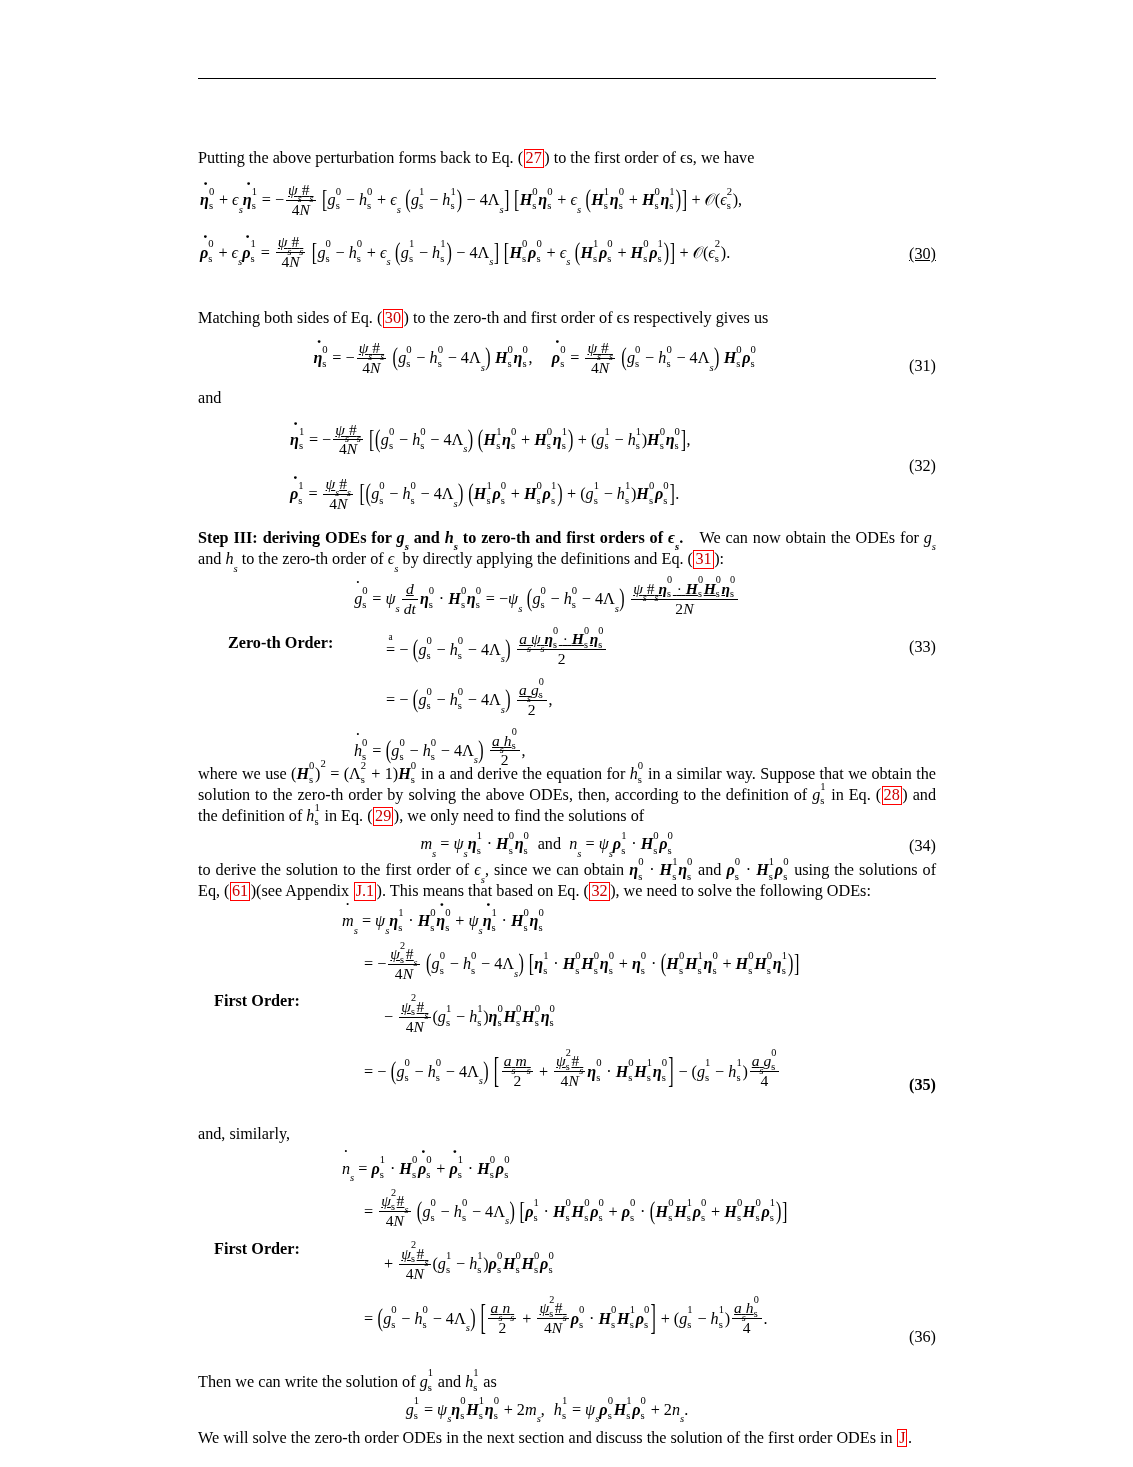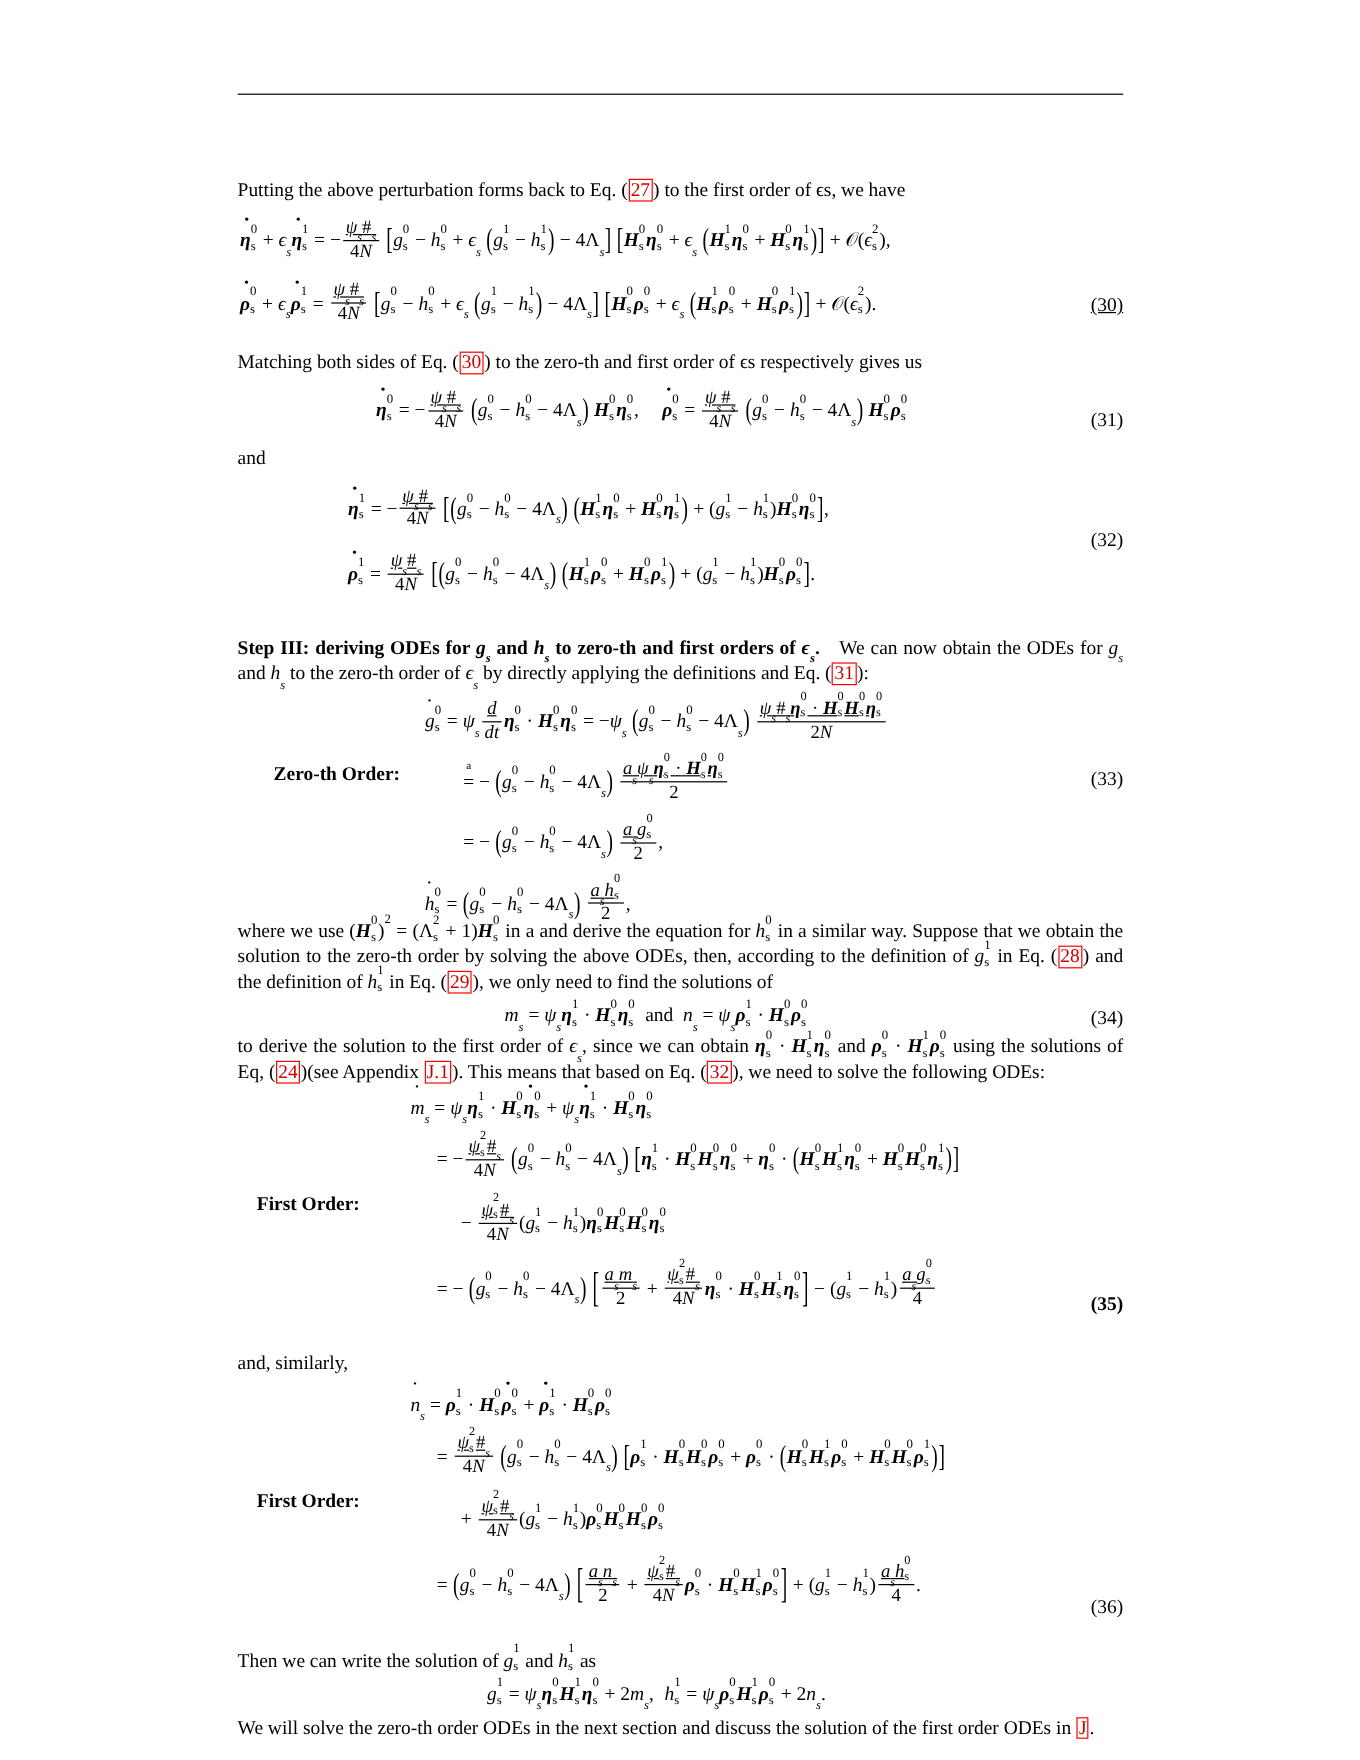--- a/index.html
+++ b/index.html
@@ -234,21 +234,21 @@
         <span class="up">−</span> <span class="m">h</span><span class="ss"><i class="t">1</i><i class="b">s</i></span><span class="big">)</span>
         <span class="up">−</span> <span class="up">4Λ</span><sub>s</sub><span class="big">]</span>
         <span class="big">[</span><span class="m bf">H</span><span class="ss"><i class="t">0</i><i class="b">s</i></span><span class="m bf">ρ</span><span class="ss"><i class="t">0</i><i class="b">s</i></span>
         <span class="up">+</span> <span class="m">ϵ</span><sub>s</sub> <span class="big">(</span><span class="m bf">H</span><span class="ss"><i class="t">1</i><i class="b">s</i></span><span class="m bf">ρ</span><span class="ss"><i class="t">0</i><i class="b">s</i></span>
         <span class="up">+</span> <span class="m bf">H</span><span class="ss"><i class="t">0</i><i class="b">s</i></span><span class="m bf">ρ</span><span class="ss"><i class="t">1</i><i class="b">s</i></span><span class="big">)</span><span class="big">]</span>
         <span class="up">+</span> <span class="up">𝒪</span><span class="up">(</span><span class="m">ϵ</span><span class="ss"><i class="t">2</i><i class="b">s</i></span><span class="up">).</span>
       </div>
       <div class="eqno" style="top:62px;text-decoration:underline;">(30)</div>
     </div>
 
-    <p class="txt nojust" style="margin-top:20px;">
+    <p class="txt nojust" style="margin-top:36px;">
       <span>Matching both sides of Eq. (</span><span class="lnk">30</span><span>) to the zero-th and first order of ϵs respectively gives us</span>
     </p>
 
     <div class="disp" style="margin-top:12px;">
       <div class="dline dcenter" style="padding-right:64px;">
         <span class="m bf dot bfd">η</span><span class="ss"><i class="t">0</i><i class="b">s</i></span>
         <span class="up">= −</span><span class="frac"><span class="num"><span class="m">ψ</span><sub>s</sub><span class="up">#</span><sub>s</sub></span><span class="den"><span class="up">4</span><span class="m">N</span></span></span>
         <span class="big">(</span><span class="m">g</span><span class="ss"><i class="t">0</i><i class="b">s</i></span>
         <span class="up">−</span> <span class="m">h</span><span class="ss"><i class="t">0</i><i class="b">s</i></span>
         <span class="up">−</span> <span class="up">4Λ</span><sub>s</sub><span class="big">)</span>
@@ -285,21 +285,21 @@
         <span class="up">−</span> <span class="m">h</span><span class="ss"><i class="t">0</i><i class="b">s</i></span>
         <span class="up">−</span> <span class="up">4Λ</span><sub>s</sub><span class="big">)</span>
         <span class="big">(</span><span class="m bf">H</span><span class="ss"><i class="t">1</i><i class="b">s</i></span><span class="m bf">ρ</span><span class="ss"><i class="t">0</i><i class="b">s</i></span>
         <span class="up">+</span> <span class="m bf">H</span><span class="ss"><i class="t">0</i><i class="b">s</i></span><span class="m bf">ρ</span><span class="ss"><i class="t">1</i><i class="b">s</i></span><span class="big">)</span>
         <span class="up">+ (</span><span class="m">g</span><span class="ss"><i class="t">1</i><i class="b">s</i></span>
         <span class="up">−</span> <span class="m">h</span><span class="ss"><i class="t">1</i><i class="b">s</i></span><span class="up">)</span><span class="m bf">H</span><span class="ss"><i class="t">0</i><i class="b">s</i></span><span class="m bf">ρ</span><span class="ss"><i class="t">0</i><i class="b">s</i></span><span class="big">]</span><span class="up">.</span>
       </div>
       <div class="eqno" style="top:34px;">(32)</div>
     </div>
 
-    <p class="txt" style="margin-top:32px;">
+    <p class="txt" style="margin-top:14px;">
       <span class="runin"><span class="bfu">Step III: deriving ODEs for </span><span class="m" style="font-weight:bold;">g</span><sub>s</sub><span class="bfu"> and </span><span class="m" style="font-weight:bold;">h</span><sub>s</sub><span class="bfu"> to zero-th and first orders of </span><span class="m" style="font-weight:bold;">ϵ</span><sub>s</sub><span class="bfu">.</span></span>
       <span class="spw"></span><span>We can now obtain the
       ODEs for <span class="m">g</span><sub>s</sub> and <span class="m">h</span><sub>s</sub> to the zero-th order of <span class="m">ϵ</span><sub>s</sub>
       by directly applying the definitions and Eq. (</span><span class="lnk">31</span><span>):</span>
     </p>
 
     <div class="disp" style="margin-top:12px;height:168px;">
       <div class="dline dcenter" style="padding-right:40px;">
         <span class="m dot">g</span><span class="ss"><i class="t">0</i><i class="b">s</i></span>
         <span class="up">=</span> <span class="m">ψ</span><sub>s</sub><span class="frac"><span class="num"><span class="m">d</span></span><span class="den"><span class="m">dt</span></span></span><span class="m bf">η</span><span class="ss"><i class="t">0</i><i class="b">s</i></span>
@@ -351,21 +351,21 @@
       </div>
       <div class="eqno" style="top:2px;">(34)</div>
     </div>
 
     <p class="txt" style="margin-top:6px;">
       to derive the solution to the first order of <span class="m">ϵ</span><sub>s</sub>, since we can obtain
       <span class="m bf">η</span><span class="ss"><i class="t">0</i><i class="b">s</i></span> <span class="up">·</span>
       <span class="m bf">H</span><span class="ss"><i class="t">1</i><i class="b">s</i></span><span class="m bf">η</span><span class="ss"><i class="t">0</i><i class="b">s</i></span> and
       <span class="m bf">ρ</span><span class="ss"><i class="t">0</i><i class="b">s</i></span> <span class="up">·</span>
       <span class="m bf">H</span><span class="ss"><i class="t">1</i><i class="b">s</i></span><span class="m bf">ρ</span><span class="ss"><i class="t">0</i><i class="b">s</i></span> using
-      the solutions of Eq, (<span class="lnk">24</span>)(see Appendix <span class="lnk">J.1</span>).
+      the solutions of Eq, (<span class="lnk">61</span>)(see Appendix <span class="lnk">J.1</span>).
       This means that based on Eq. (<span class="lnk">32</span>), we need to solve the
       following ODEs:
     </p>
 
     <div class="disp" style="margin-top:10px;height:190px;">
       <div class="dline" style="padding-left:144px;">
         <span class="m dot">m</span><sub>s</sub> <span class="up">=</span> <span class="m">ψ</span><sub>s</sub><span class="m bf">η</span><span class="ss"><i class="t">1</i><i class="b">s</i></span>
         <span class="up">·</span> <span class="m bf">H</span><span class="ss"><i class="t">0</i><i class="b">s</i></span><span class="m bf dot bfd">η</span><span class="ss"><i class="t">0</i><i class="b">s</i></span>
         <span class="up">+</span> <span class="m">ψ</span><sub>s</sub><span class="m bf dot bfd">η</span><span class="ss"><i class="t">1</i><i class="b">s</i></span>
         <span class="up">·</span> <span class="m bf">H</span><span class="ss"><i class="t">0</i><i class="b">s</i></span><span class="m bf">η</span><span class="ss"><i class="t">0</i><i class="b">s</i></span>

